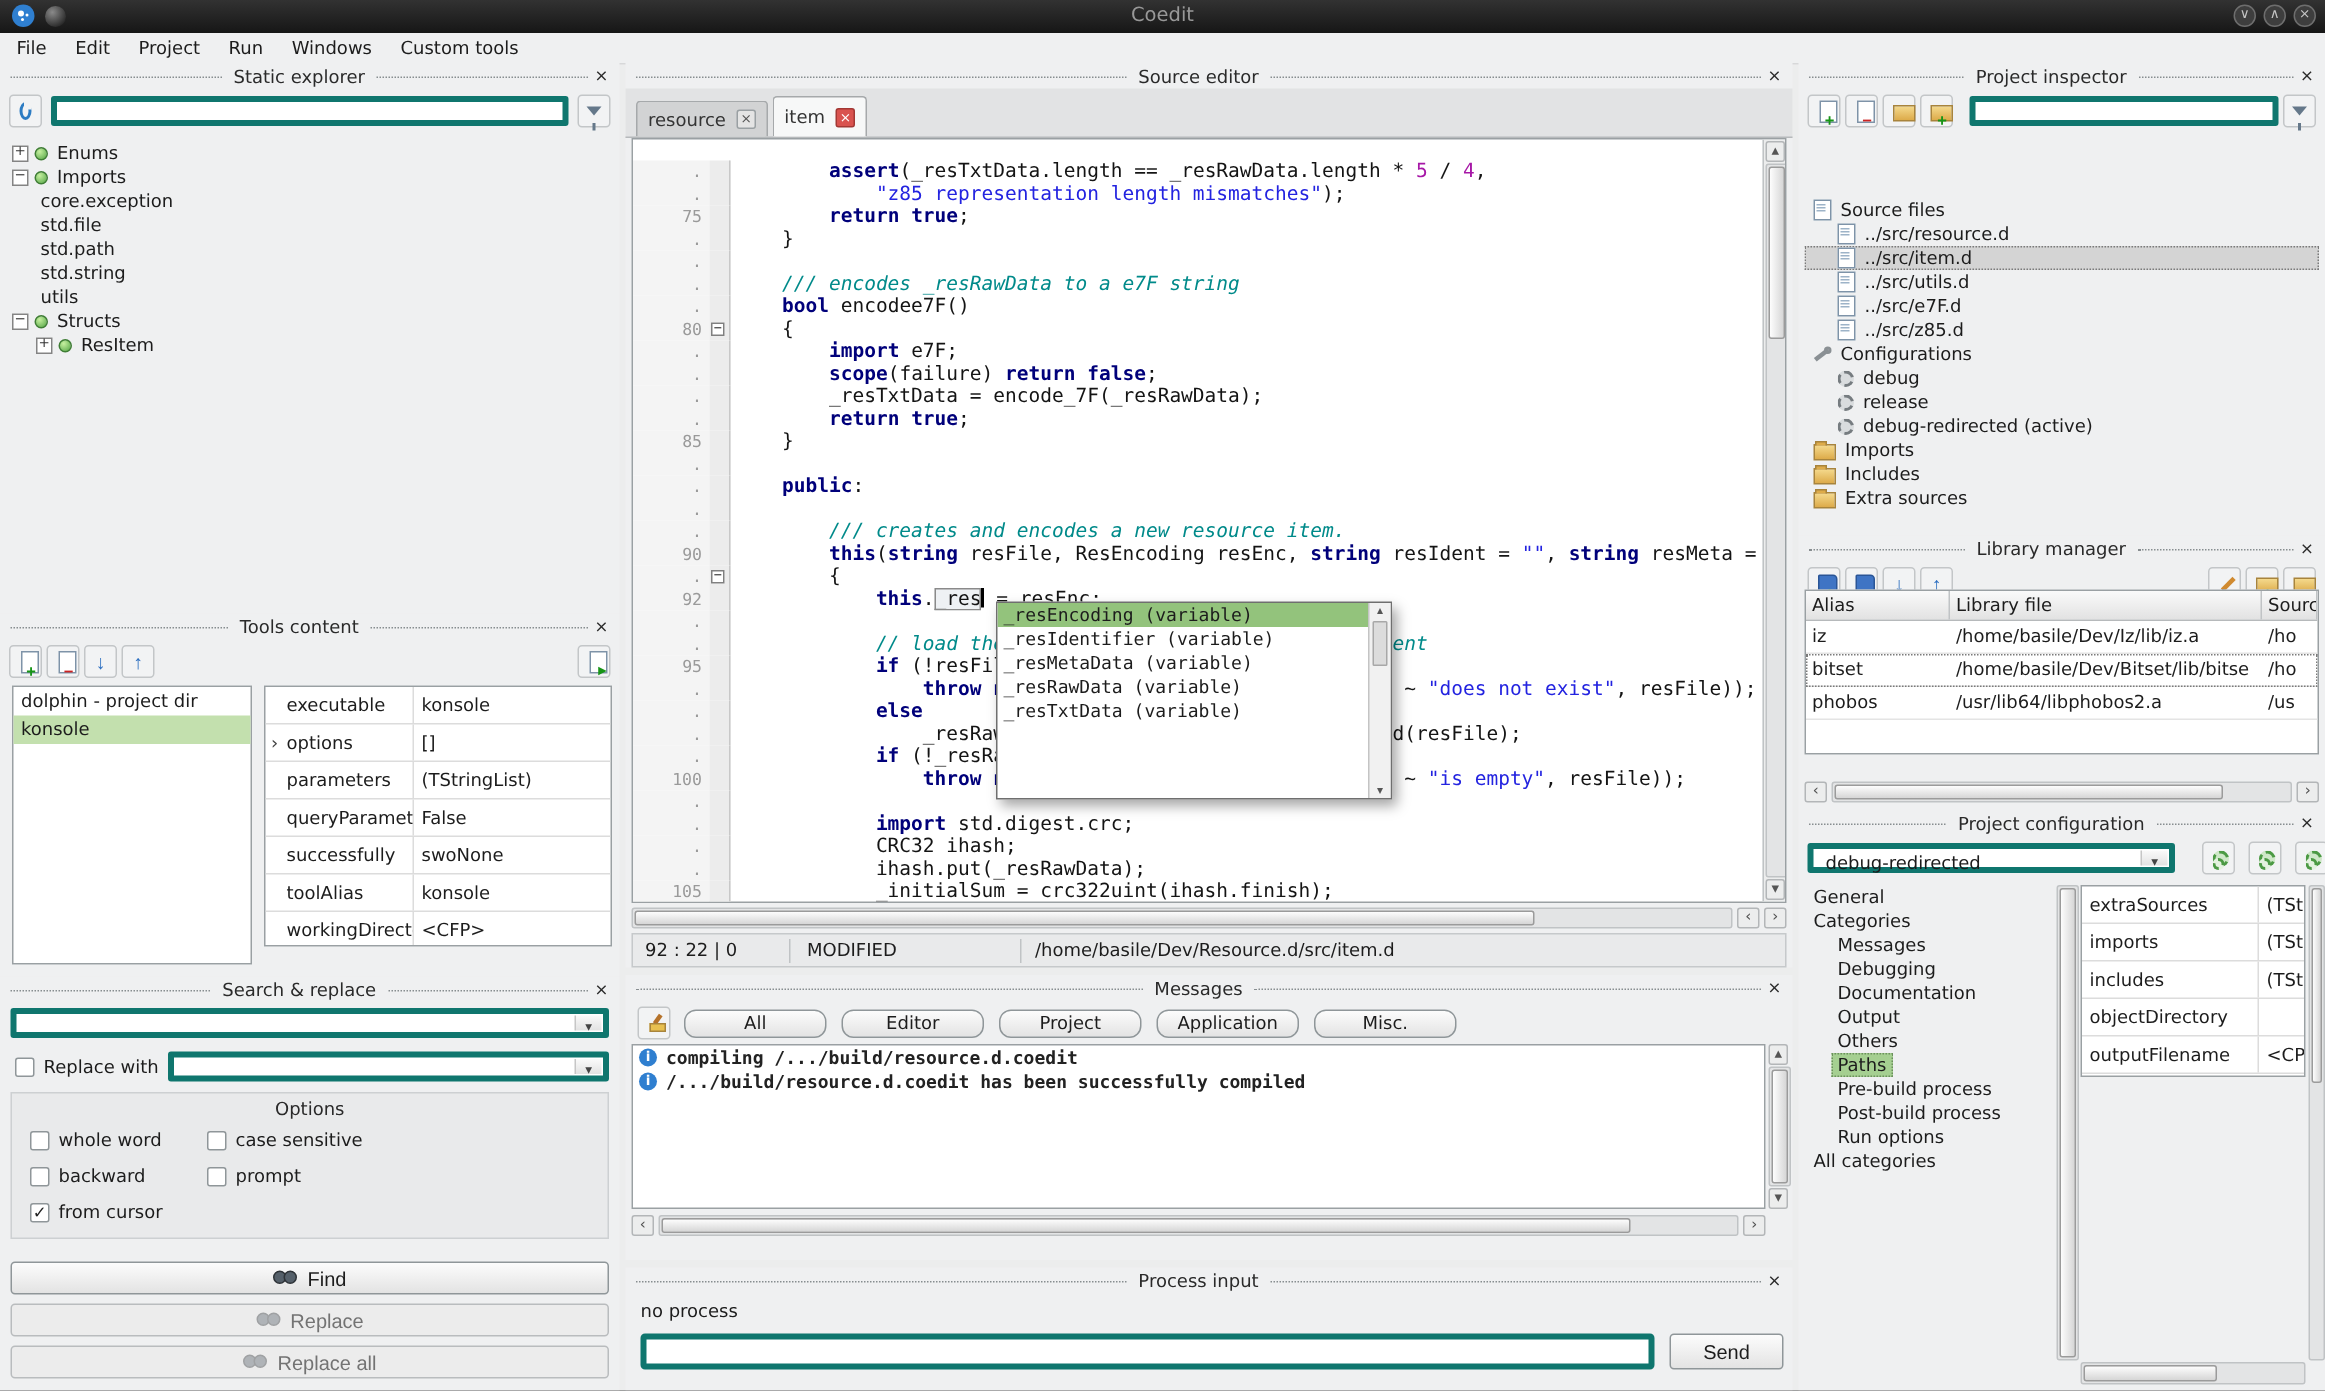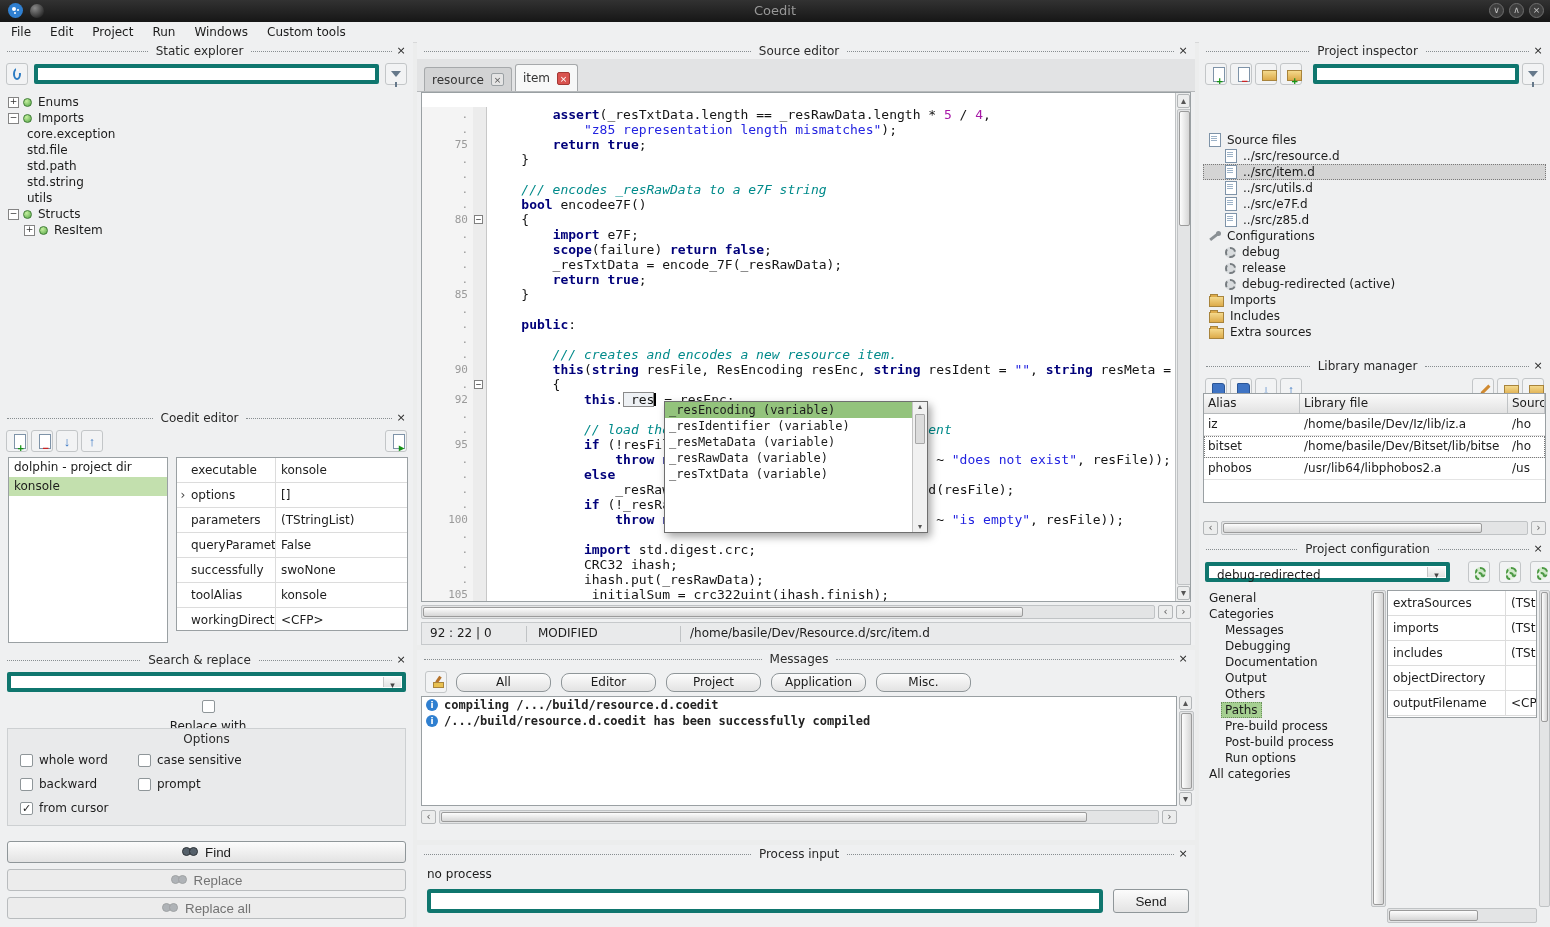--- a/index.html
+++ b/index.html
@@ -134,21 +134,21 @@
   .lrow{height:19px;line-height:19px;padding-left:5px;white-space:nowrap;overflow:hidden;}
   .lrow.sel{background:#c3e0ae;}
   #te-grid{position:absolute;left:176px;top:48px;right:5px;bottom:20px;background:#fff;border:1px solid #9aa0a3;overflow:hidden;}
   .prow{display:flex;height:24px;border-bottom:1px solid #dcdcdc;align-items:center;}
   .pmark{width:12px;text-align:center;color:#444;flex:none;}
   .pname{width:84px;padding-left:2px;border-right:1px solid #dcdcdc;overflow:hidden;white-space:nowrap;flex:none;height:100%;line-height:24px;}
   .pval{flex:1;padding-left:5px;overflow:hidden;white-space:nowrap;}
 
   
   #sr-search{position:absolute;left:7px;right:7px;top:21px;}
-  .sr-reprow{position:absolute;left:10px;right:7px;top:49px;height:22px;display:flex;align-items:center;gap:6px;flex-direction:column;}
+  .sr-reprow{position:absolute;left:10px;right:7px;top:49px;height:22px;display:flex;align-items:center;gap:6px;}
   .sr-reprow .combo{flex:1;}
   #sr-opt{position:absolute;left:7px;right:7px;top:77px;height:96px;background:#e9eaeb;border:1px solid #cdd0d2;}
   .opt-title{text-align:center;padding-top:3px;color:#2a2a2a;}
   #sr-options{position:absolute;left:12px;right:8px;top:24px;display:grid;grid-template-columns:118px 1fr;row-gap:10px;}
   #btn-find{position:absolute;left:7px;right:7px;top:190px;height:22px;}
   #btn-replace{position:absolute;left: 7px;right:7px;top:218px;height:22px;}
   #btn-replaceall{position:absolute;left:7px;right:7px;top:246px;height:22px;}
 
   
   .tabbar{position:absolute;left:0;right:0;top:17px;height:33px;background:#e2e3e4;border-bottom:1px solid #b6b9bb;
@@ -324,21 +324,21 @@
           <span class="expander">+</span>
           <span class="ticon ic-sym"></span>
           <span class="tlabel">ResItem</span>
         </div>
       </div>
   </div>
 
   <div class="panel" id="p-te">
     <div class="phead">
       <span class="dotline"></span>
-      <span class="ptitle">Coedit editor</span>
+      <span class="ptitle">Tools content</span>
       <span class="dotline"></span>
       <span class="pclose">×</span>
     </div>
     <div class="te-toolbar">
       <button class="tbtn">
           <span class="tbi badge-plus">
             <span class="b-doc"></span>
           </span>
         </button>
       <button class="tbtn">

